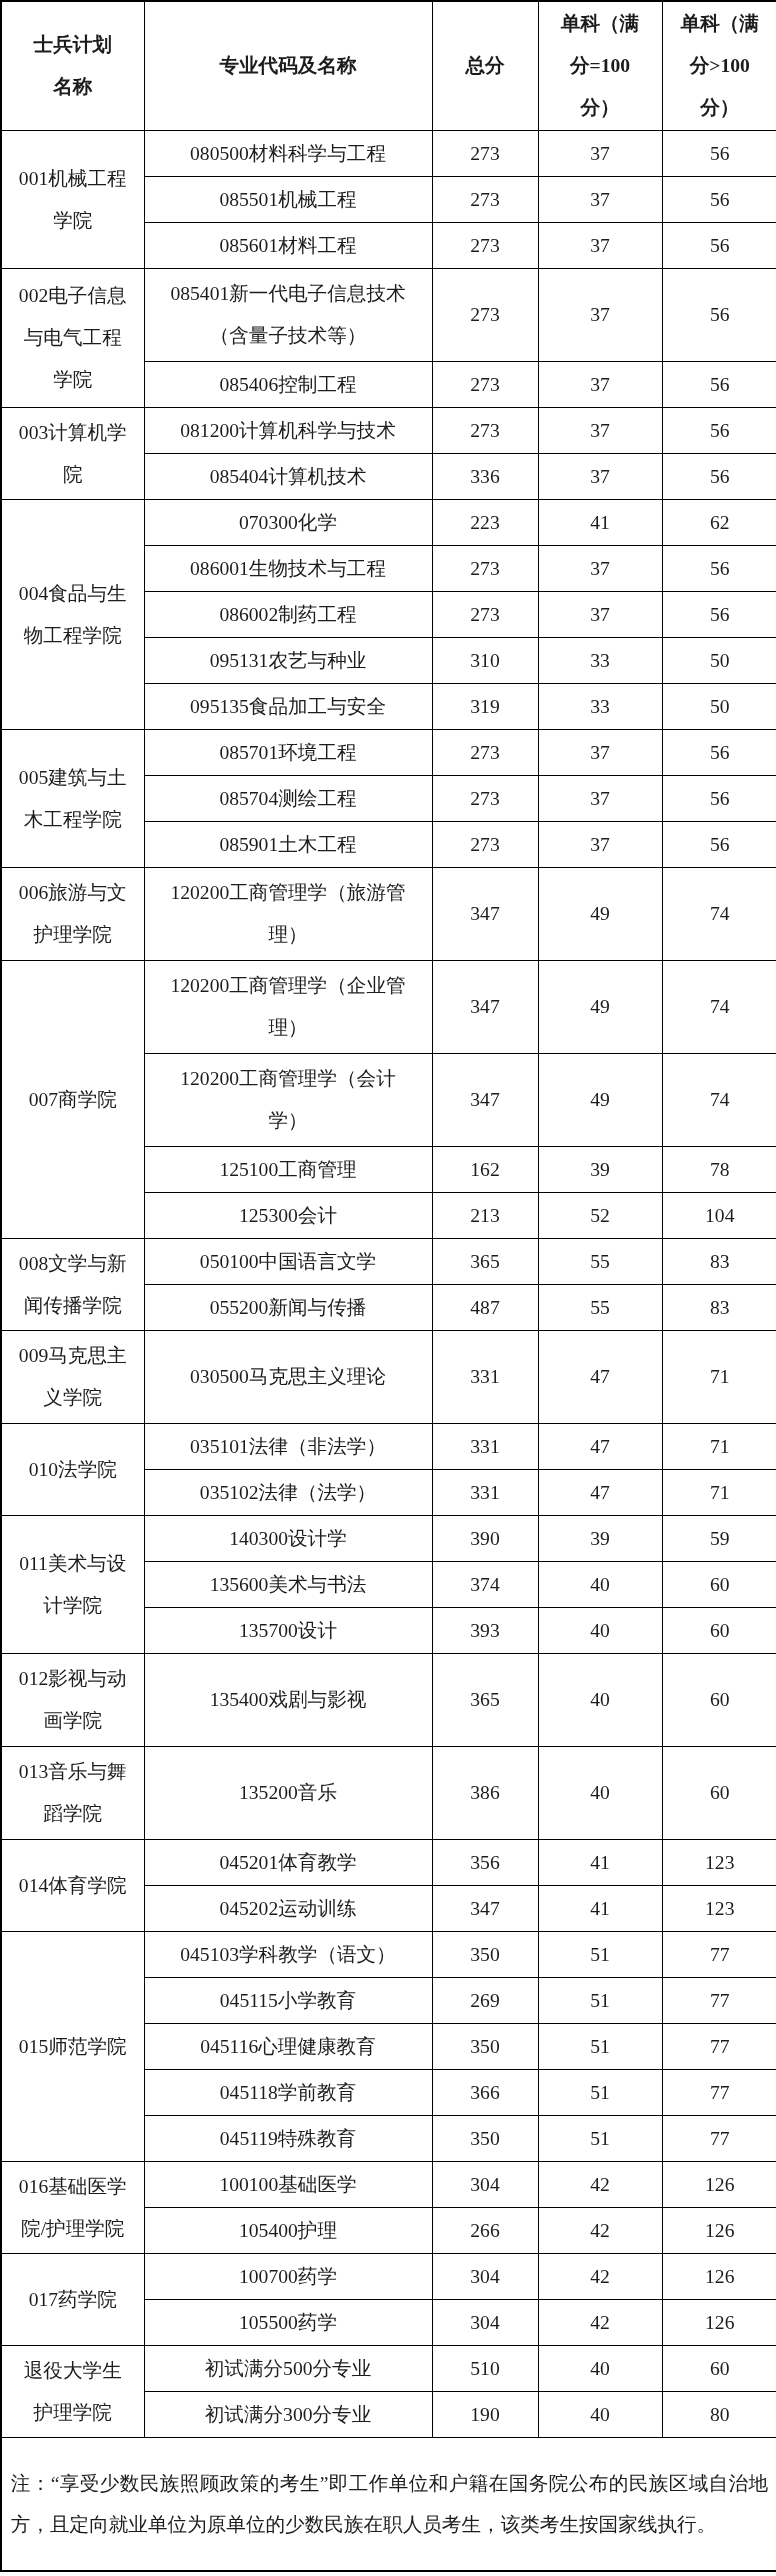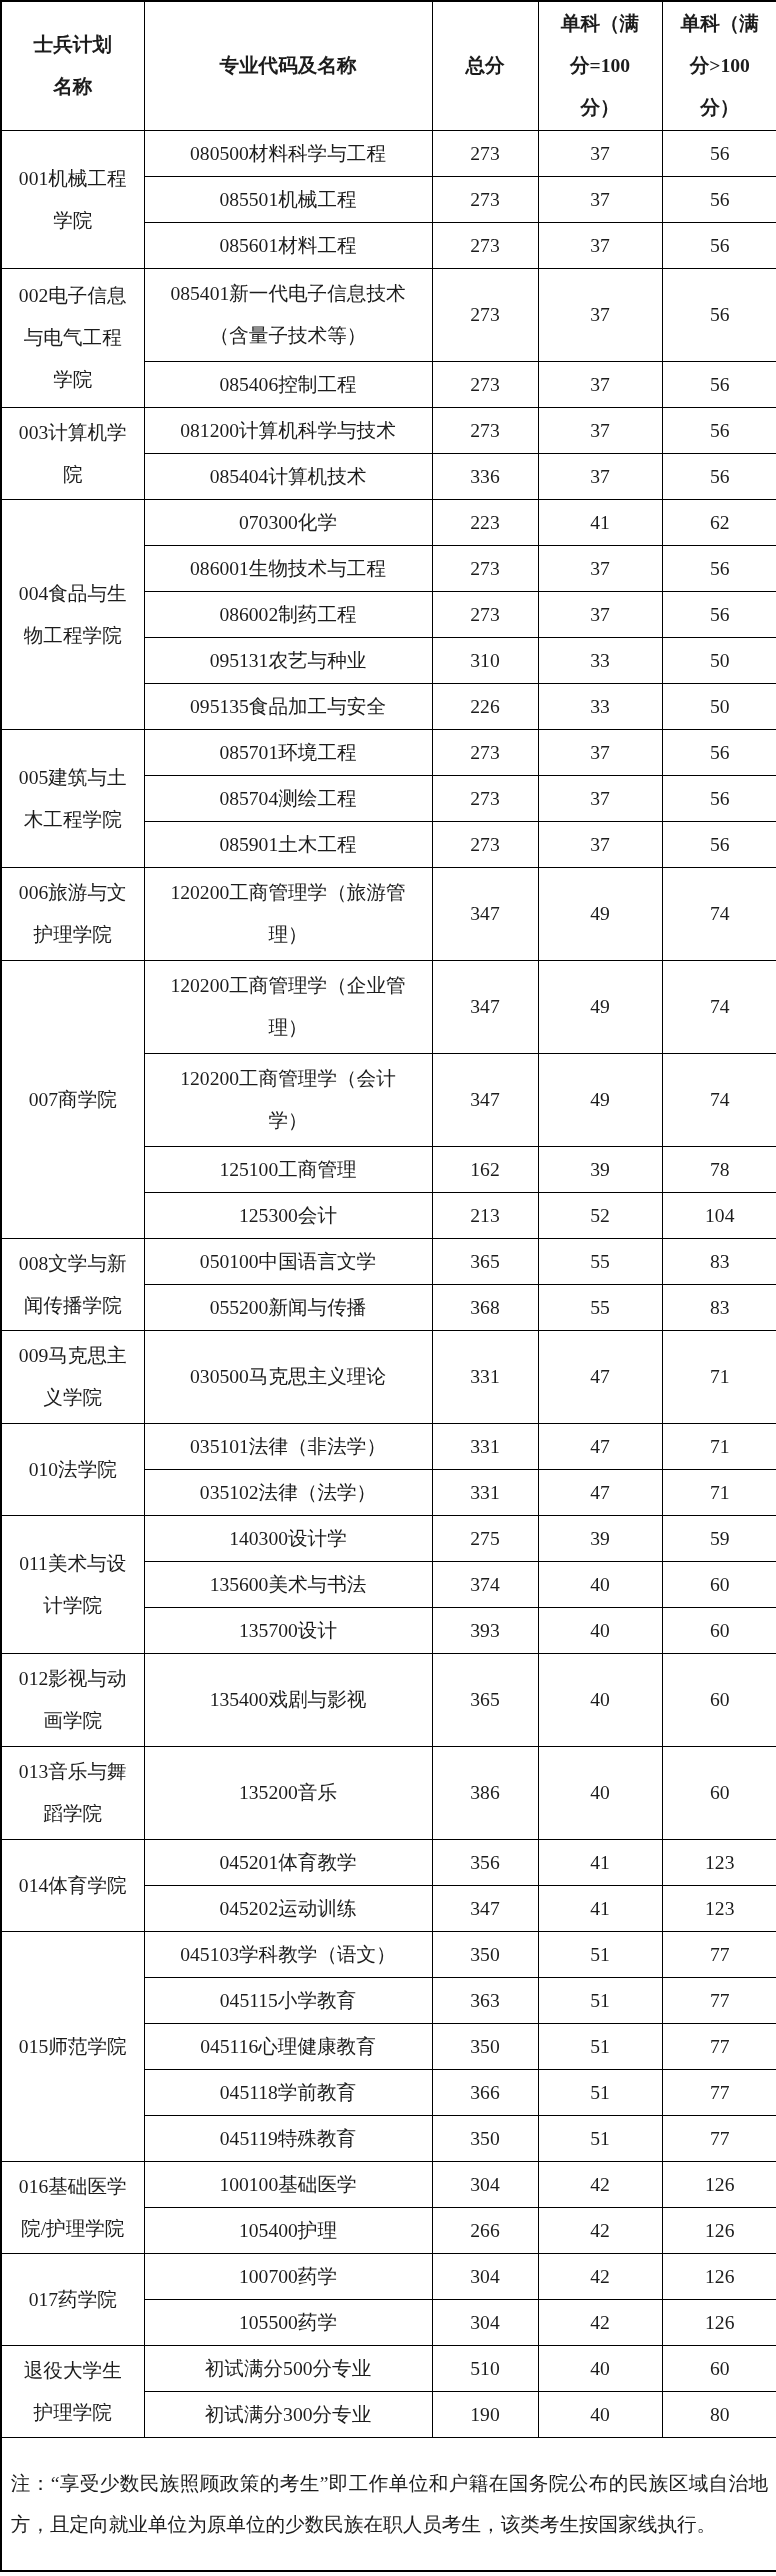--- a/index.html
+++ b/index.html
@@ -145,21 +145,21 @@
           <td>56</td>
         </tr>
         <tr>
           <td class="major">095131农艺与种业</td>
           <td>310</td>
           <td>33</td>
           <td>50</td>
         </tr>
         <tr>
           <td class="major">095135食品加工与安全</td>
-          <td>226</td>
+          <td>319</td>
           <td>33</td>
           <td>50</td>
         </tr>
         <tr>
           <td class="college" rowspan="3">005建筑与土
 木工程学院</td>
           <td class="major">085701环境工程</td>
           <td>273</td>
           <td>37</td>
           <td>56</td>
@@ -215,21 +215,21 @@
         <tr>
           <td class="college" rowspan="2">008文学与新
 闻传播学院</td>
           <td class="major">050100中国语言文学</td>
           <td>365</td>
           <td>55</td>
           <td>83</td>
         </tr>
         <tr>
           <td class="major">055200新闻与传播</td>
-          <td>368</td>
+          <td>487</td>
           <td>55</td>
           <td>83</td>
         </tr>
         <tr class="tall">
           <td class="college" rowspan="1">009马克思主
 义学院</td>
           <td class="major">030500马克思主义理论</td>
           <td>331</td>
           <td>47</td>
           <td>71</td>
@@ -244,21 +244,21 @@
         <tr>
           <td class="major">035102法律（法学）</td>
           <td>331</td>
           <td>47</td>
           <td>71</td>
         </tr>
         <tr>
           <td class="college" rowspan="3">011美术与设
 计学院</td>
           <td class="major">140300设计学</td>
-          <td>275</td>
+          <td>390</td>
           <td>39</td>
           <td>59</td>
         </tr>
         <tr>
           <td class="major">135600美术与书法</td>
           <td>374</td>
           <td>40</td>
           <td>60</td>
         </tr>
         <tr>
@@ -298,21 +298,21 @@
         </tr>
         <tr>
           <td class="college" rowspan="5">015师范学院</td>
           <td class="major">045103学科教学（语文）</td>
           <td>350</td>
           <td>51</td>
           <td>77</td>
         </tr>
         <tr>
           <td class="major">045115小学教育</td>
-          <td>363</td>
+          <td>269</td>
           <td>51</td>
           <td>77</td>
         </tr>
         <tr>
           <td class="major">045116心理健康教育</td>
           <td>350</td>
           <td>51</td>
           <td>77</td>
         </tr>
         <tr>

